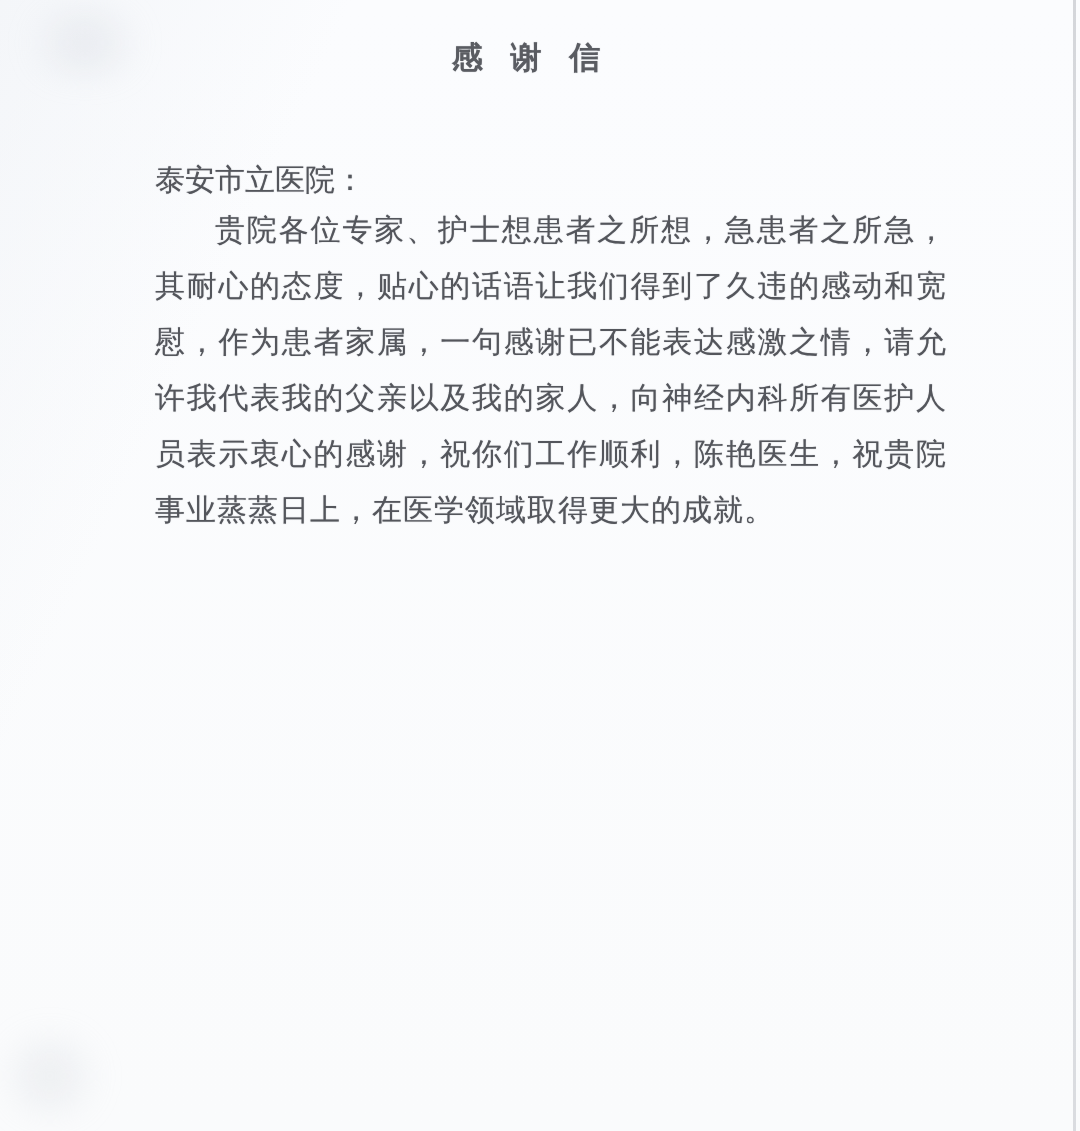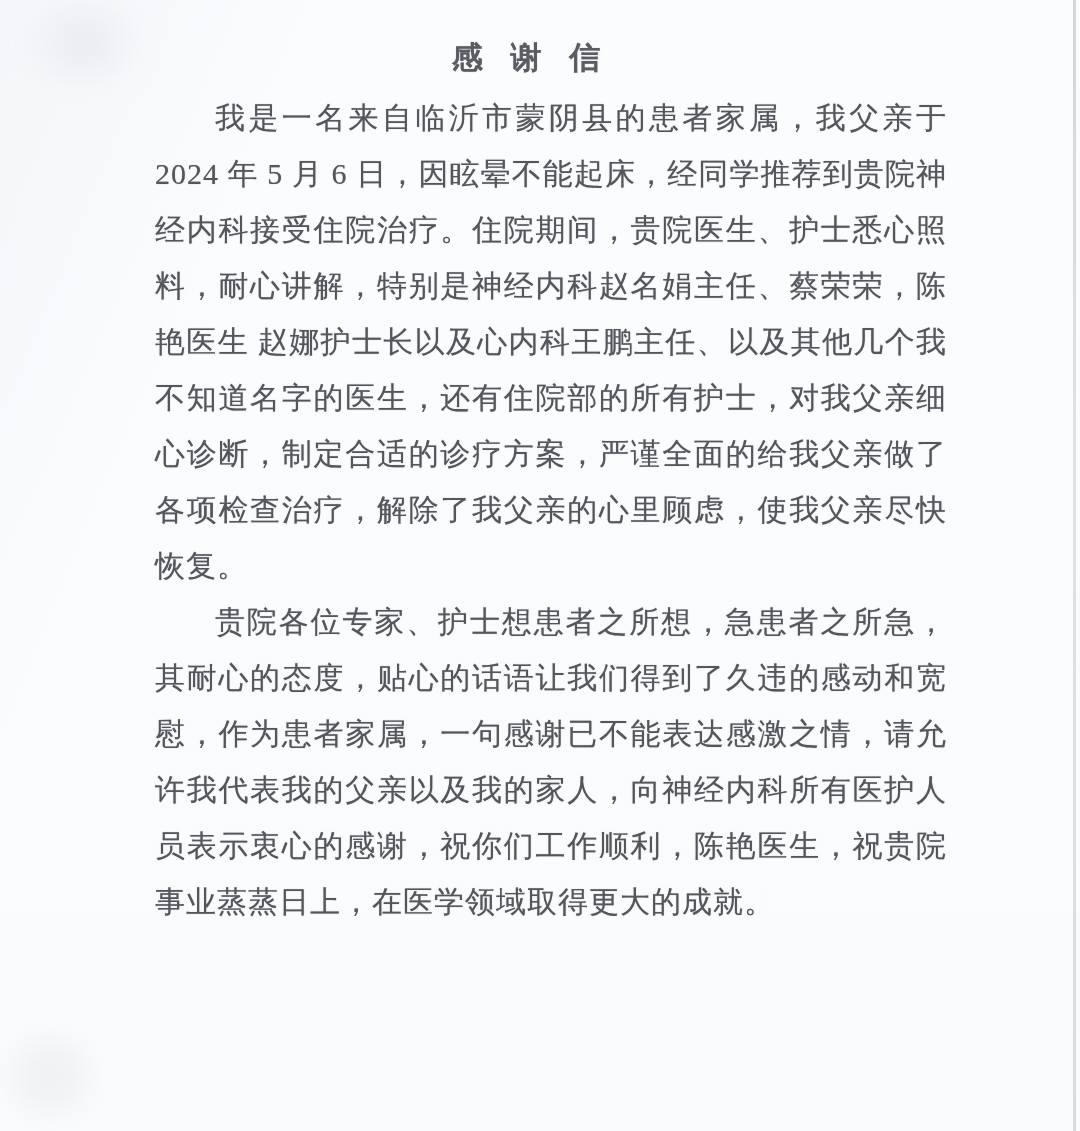--- a/index.html
+++ b/index.html
@@ -78,19 +78,19 @@
 <body>
 
 <div class="page">
   <div class="smudge tl"></div>
   <div class="smudge bl"></div>
   <div class="scan-edge"></div>
 
   <div class="letter">
     <h1 class="title">感 谢 信</h1>
 
+    <div class="salutation">泰安市立医院：</div>
 
-    <p class="para p1">我是一名来自临沂市蒙阴县的患者家属，我父亲于 2024 年 5 月 6 日，因眩晕不能起床，经同学推荐到贵院神经内科接受住院治疗。住院期间，贵院医生、护士悉心照料，耐心讲解，特别是神经内科赵名娟主任、蔡荣荣，陈艳医生 赵娜护士长以及心内科王鹏主任、以及其他几个我不知道名字的医生，还有住院部的所有护士，对我父亲细心诊断，制定合适的诊疗方案，严谨全面的给我父亲做了各项检查治疗，解除了我父亲的心里顾虑，使我父亲尽快恢复。</p>
 
     <p class="para p2">贵院各位专家、护士想患者之所想，急患者之所急，其耐心的态度，贴心的话语让我们得到了久违的感动和宽慰，作为患者家属，一句感谢已不能表达感激之情，请允许我代表我的父亲以及我的家人，向神经内科所有医护人员表示衷心的感谢，祝你们工作顺利，陈艳医生，祝贵院事业蒸蒸日上，在医学领域取得更大的成就。</p>
 
   </div>
 </div>
 
 </body></html>

